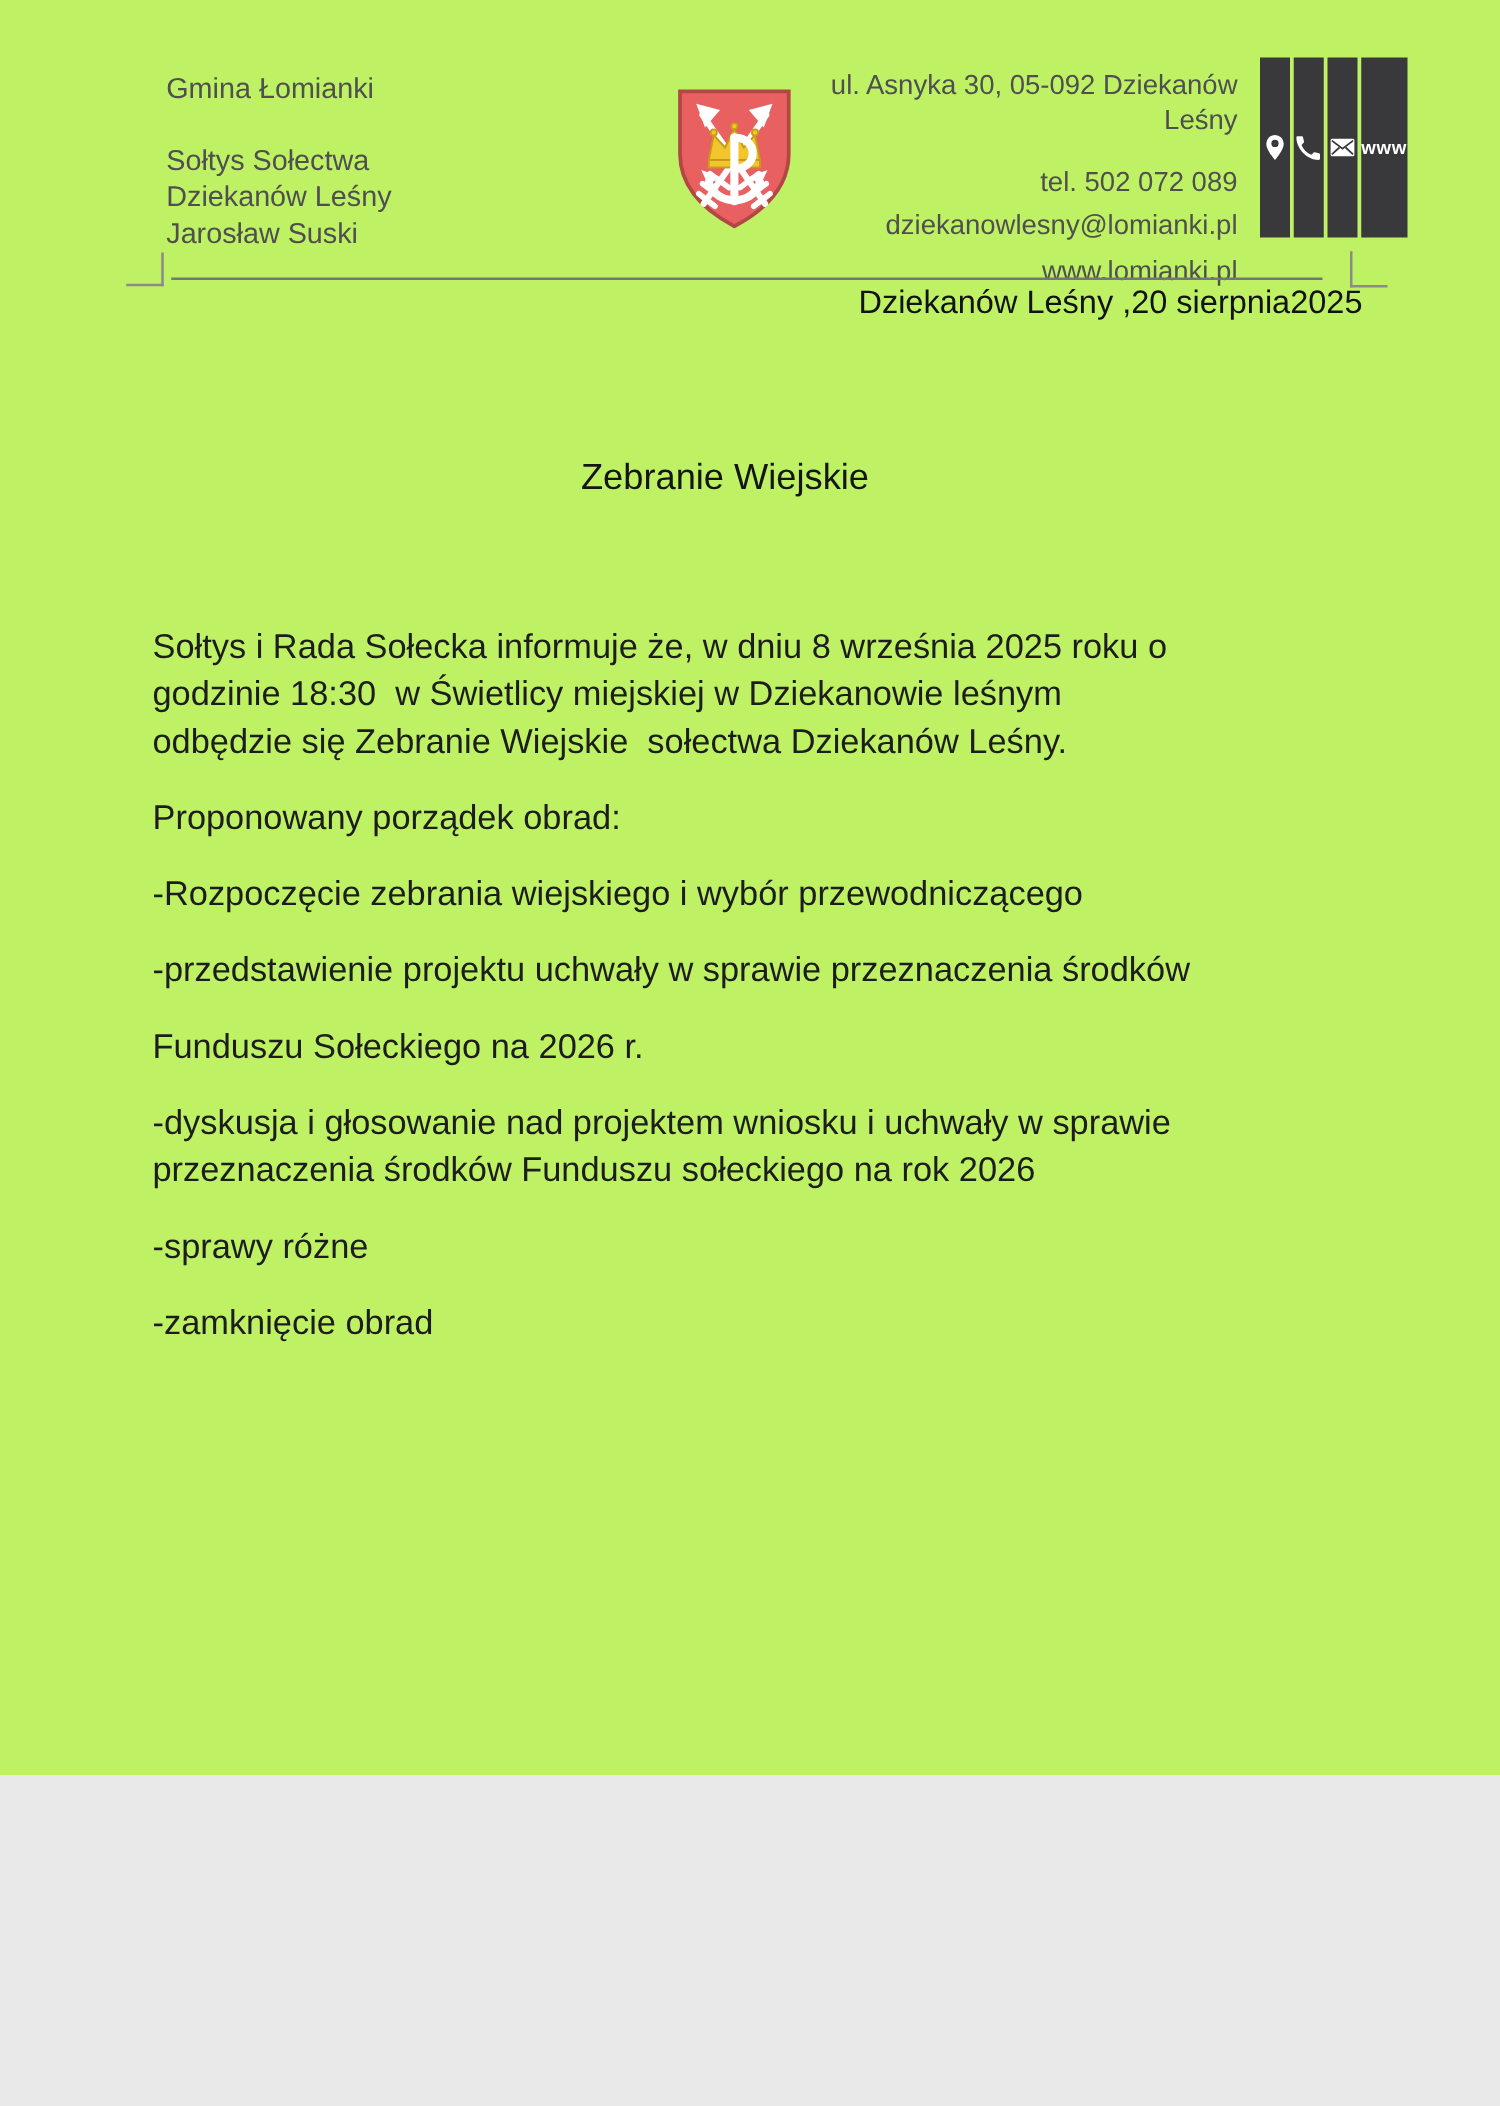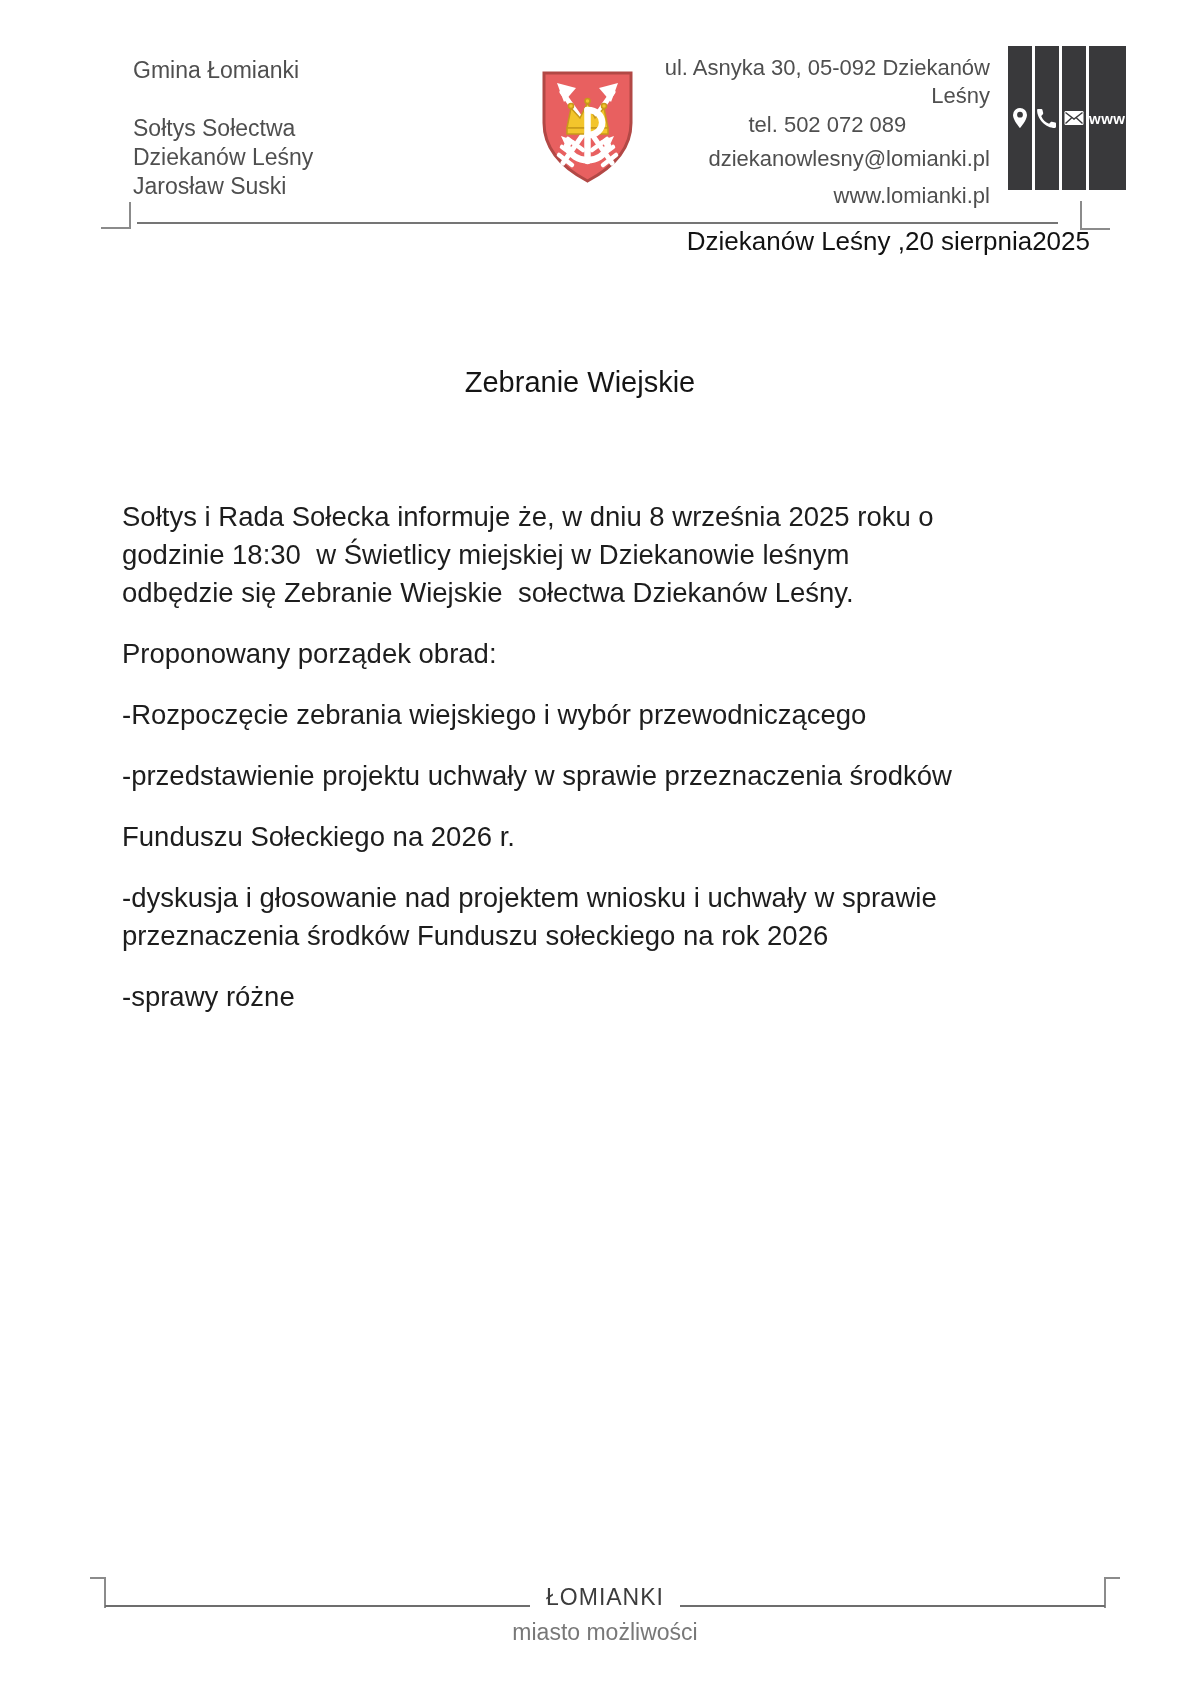--- a/index.html
+++ b/index.html
@@ -1,33 +1,33 @@
 <!DOCTYPE html>
 <html><head>
 <meta charset="utf-8">
 <style>
   * { margin:0; padding:0; box-sizing:border-box; }
   html,body { background:#e9e9e9; }
   .page {
     position:relative;
-    width:1200px; height:1685px;
+    width:1200px; height:1420px;
     margin:0 auto;
-    background:#ffffff;
+    background:#bef264;
     font-family:"Liberation Sans", sans-serif;
     color:#1d1d1d;
     overflow:hidden;
   }
 
   
   .hdr-left   { position:absolute; left:133px; top:56px; color:#4f4f4f; font-size:23px; line-height:29px; }
   .hdr-left .muni { margin-bottom:29px; }
   .crest      { position:absolute; left:537px; top:68px; width:101px; height:120px; }
   .hdr-right  { position:absolute; right:210px; top:54px; text-align:right; color:#4f4f4f; font-size:22px; line-height:28px; }
   .hdr-right .addr { white-space:pre-line; }
-  .hdr-right .tel  { margin-top:1px;text-align:center; }
+  .hdr-right .tel  { margin-top:22px; }
   .hdr-right .mail { margin-top:6px; }
   .hdr-right .web  { margin-top:9px; }
 
   .icon-col { position:absolute; left:1008px; top:46px; width:50px; height:144px;
               display:flex; gap:3px; }
   .icon-sq  { flex:1; background:#39393b; display:flex; align-items:center; justify-content:center; }
   .icon-sq svg { width:24px; height:24px; }
   .icon-sq .www-txt { color:#fff; font-weight:bold; font-size:15px; letter-spacing:.5px; }
 
   .hdr-rule { position:absolute; left:137px; top:222px; width:921px; height:2px; background:#757575; }
@@ -152,20 +152,21 @@
     <p>Sołtys i Rada Sołecka informuje że, w dniu 8 września 2025 roku o
 godzinie 18:30  w Świetlicy miejskiej w Dziekanowie leśnym
 odbędzie się Zebranie Wiejskie  sołectwa Dziekanów Leśny.</p>
     <p>Proponowany porządek obrad:</p>
     <p>-Rozpoczęcie zebrania wiejskiego i wybór przewodniczącego</p>
     <p>-przedstawienie projektu uchwały w sprawie przeznaczenia środków</p>
     <p>Funduszu Sołeckiego na 2026 r.</p>
     <p>-dyskusja i głosowanie nad projektem wniosku i uchwały w sprawie
 przeznaczenia środków Funduszu sołeckiego na rok 2026</p>
     <p>-sprawy różne</p>
+    <p>-zamknięcie obrad</p>
   </div>
 
   <div class="fcrop-left"></div>
   <div class="fcrop-right"></div>
   <div class="footer-band">
     <div class="footer-rule-row">
       <div class="rule-seg"></div>
       <div class="footer-brand">ŁOMIANKI</div>
       <div class="rule-seg"></div>
     </div>

